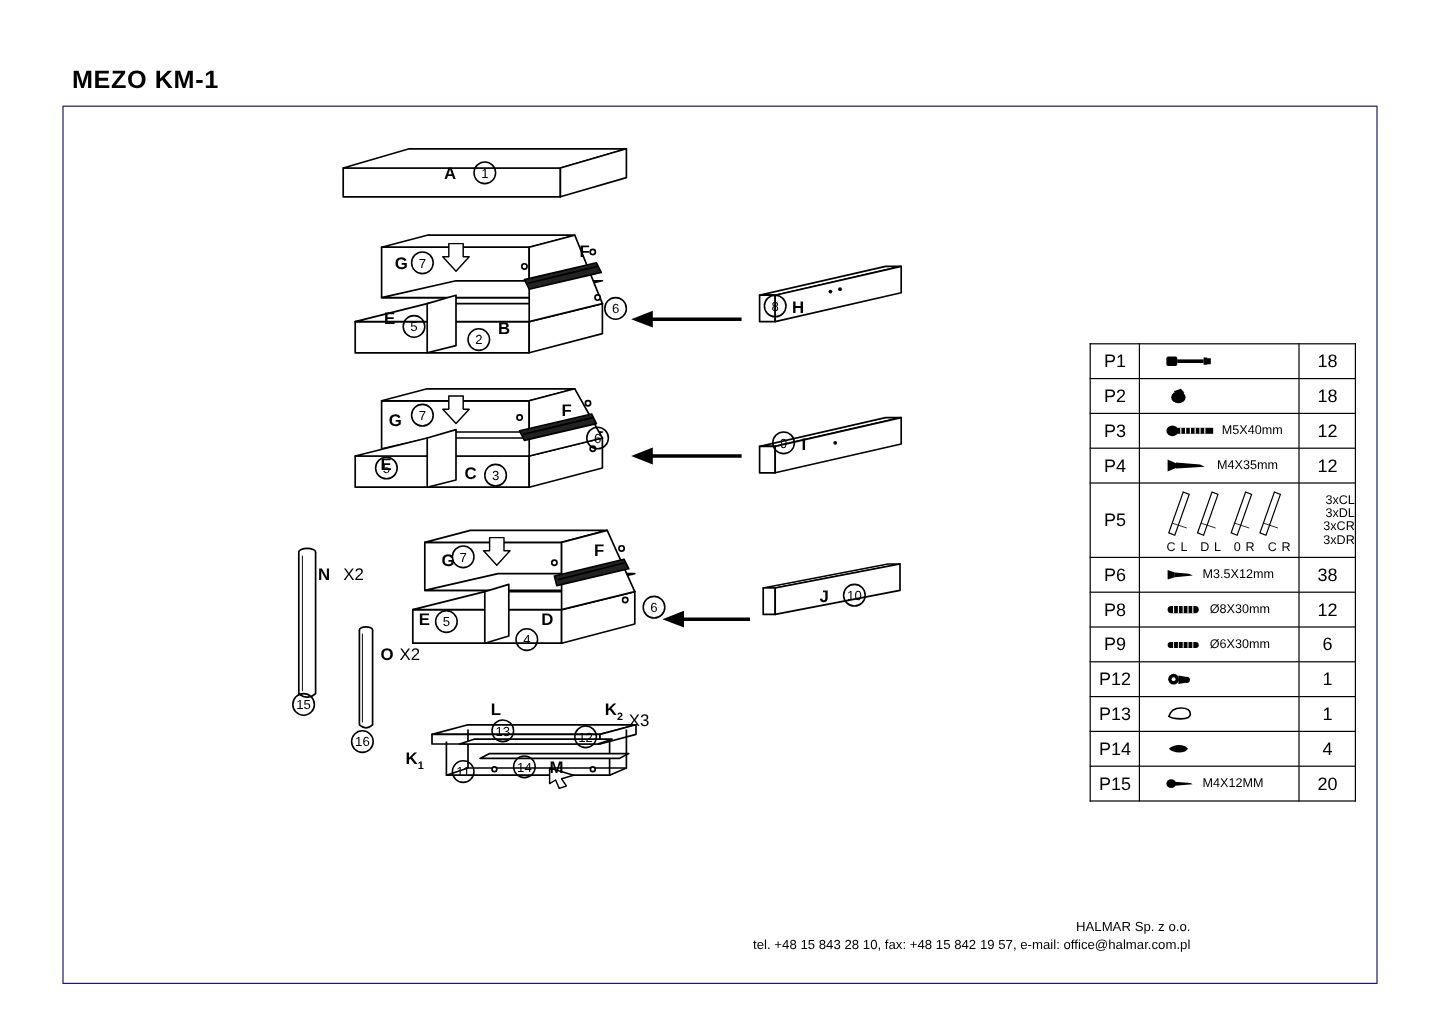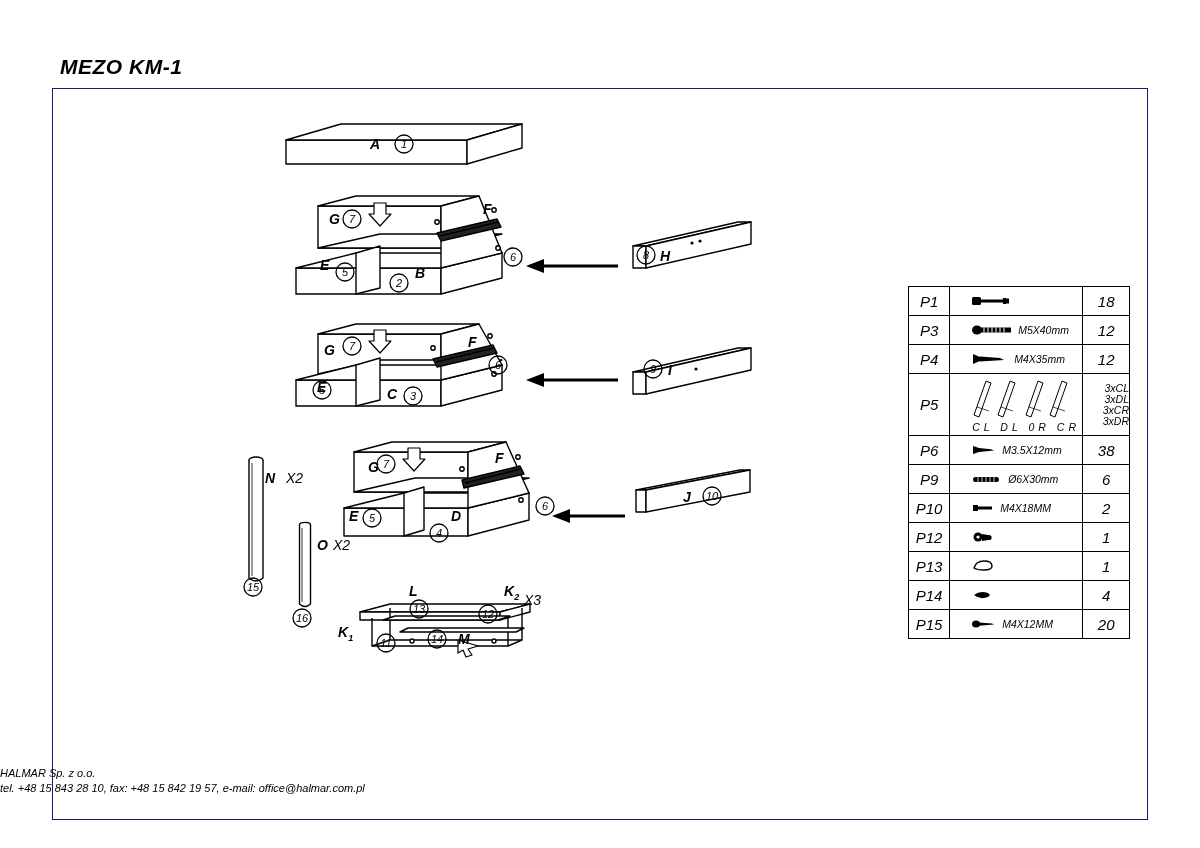--- a/index.html
+++ b/index.html
@@ -13,21 +13,20 @@
     font-family: "Liberation Sans", sans-serif;
     color: #000;
     position: relative;
     overflow: hidden;
   }
   #page {
     position: absolute;
     left: 0; top: 0;
     width: 1200px;
     height: 848px;
-    font-style: italic;
   }
   .title {
     position: absolute;
     left: 60px;
     top: 55px;
     font-size: 21px;
     font-weight: bold;
     letter-spacing: 0.5px;
   }
   .frame {
@@ -90,21 +89,21 @@
   .qty-multi {
     font-size: 10.5px;
     line-height: 11px;
     text-align: right;
   }
   .footer {
     position: absolute;
     left: 0;
     top: 766px;
     width: 992px;
-    text-align: left;
+    text-align: right;
     font-size: 11px;
     line-height: 15px;
   }
   .lbl {
     position: absolute;
     font-size: 14px;
     font-weight: bold;
   }
   .lbl.reg {
     font-weight: normal;
@@ -323,20 +322,33 @@
               <rect x="2" y="4" width="9" height="8" rx="1.5" fill="#000"></rect>
               <rect x="11" y="6.5" width="22" height="3" fill="#000"></rect>
               <path d="M33,5 l3,0 l0,6 l-3,0 z M36,5.5 l3,0 l0,5 l-3,0 z" fill="#000"></path>
             </svg>
             <span class="pic-spec"></span>
           </div>
         </td>
         <td class="qty">18</td>
       </tr>
 
+      <tr>
+        <td class="code">P2</td>
+        <td class="pic">
+          <div class="pic-wrap">
+            <svg width="46" height="16">
+              <ellipse cx="12" cy="9" rx="6" ry="5" fill="#000"></ellipse>
+              <path d="M8,4 l6,-2 l3,3 l-5,2 z" fill="#000"></path>
+            </svg>
+            <span class="pic-spec"></span>
+          </div>
+        </td>
+        <td class="qty">18</td>
+      </tr>
 
       <tr>
         <td class="code">P3</td>
         <td class="pic">
           <div class="pic-wrap">
             <svg width="44" height="16">
               <ellipse cx="7" cy="8" rx="5" ry="4.5" fill="#000"></ellipse>
               <rect x="11" y="5.5" width="30" height="5" fill="#000"></rect>
               <g stroke="#fff" stroke-width="1">
                 <line x1="14" y1="5.5" x2="14" y2="10.5"></line>
@@ -403,20 +415,39 @@
             <svg width="28" height="16">
               <path d="M3,4 l6,2 l0,4 l-6,2 z" fill="#000"></path>
               <path d="M9,6 L21,7.2 L24,8.5 L9,10 z" fill="#000"></path>
             </svg>
             <span class="pic-spec">M3.5X12mm</span>
           </div>
         </td>
         <td class="qty">38</td>
       </tr>
 
+      <tr>
+        <td class="code">P8</td>
+        <td class="pic">
+          <div class="pic-wrap">
+            <svg width="34" height="16">
+              <rect x="3" y="5" width="26" height="6" rx="3" fill="#000"></rect>
+              <g stroke="#fff" stroke-width="0.9">
+                <line x1="8" y1="5" x2="8" y2="11"></line>
+                <line x1="12" y1="5" x2="12" y2="11"></line>
+                <line x1="16" y1="5" x2="16" y2="11"></line>
+                <line x1="20" y1="5" x2="20" y2="11"></line>
+                <line x1="24" y1="5" x2="24" y2="11"></line>
+              </g>
+            </svg>
+            <span class="pic-spec">Ø8X30mm</span>
+          </div>
+        </td>
+        <td class="qty">12</td>
+      </tr>
 
       <tr>
         <td class="code">P9</td>
         <td class="pic">
           <div class="pic-wrap">
             <svg width="34" height="16">
               <rect x="3" y="6" width="26" height="5" rx="2.5" fill="#000"></rect>
               <g stroke="#fff" stroke-width="0.8">
                 <line x1="8" y1="6" x2="8" y2="11"></line>
                 <line x1="12" y1="6" x2="12" y2="11"></line>
@@ -424,33 +455,20 @@
                 <line x1="20" y1="6" x2="20" y2="11"></line>
                 <line x1="24" y1="6" x2="24" y2="11"></line>
               </g>
             </svg>
             <span class="pic-spec">Ø6X30mm</span>
           </div>
         </td>
         <td class="qty">6</td>
       </tr>
 
-      <tr>
-        <td class="code">P10</td>
-        <td class="pic">
-          <div class="pic-wrap">
-            <svg width="26" height="16">
-              <rect x="3" y="5" width="5" height="6" fill="#000"></rect>
-              <rect x="8" y="6.5" width="14" height="3" fill="#000"></rect>
-            </svg>
-            <span class="pic-spec">M4X18MM</span>
-          </div>
-        </td>
-        <td class="qty">2</td>
-      </tr>
 
 
       <tr>
         <td class="code">P12</td>
         <td class="pic">
           <div class="pic-wrap">
             <svg width="26" height="16">
               <circle cx="8" cy="8" r="4.5" fill="#000"></circle>
               <circle cx="8" cy="8" r="1.6" fill="#fff"></circle>
               <path d="M12,5 l6,1 l0,5 l-6,1 z" fill="#000"></path>

